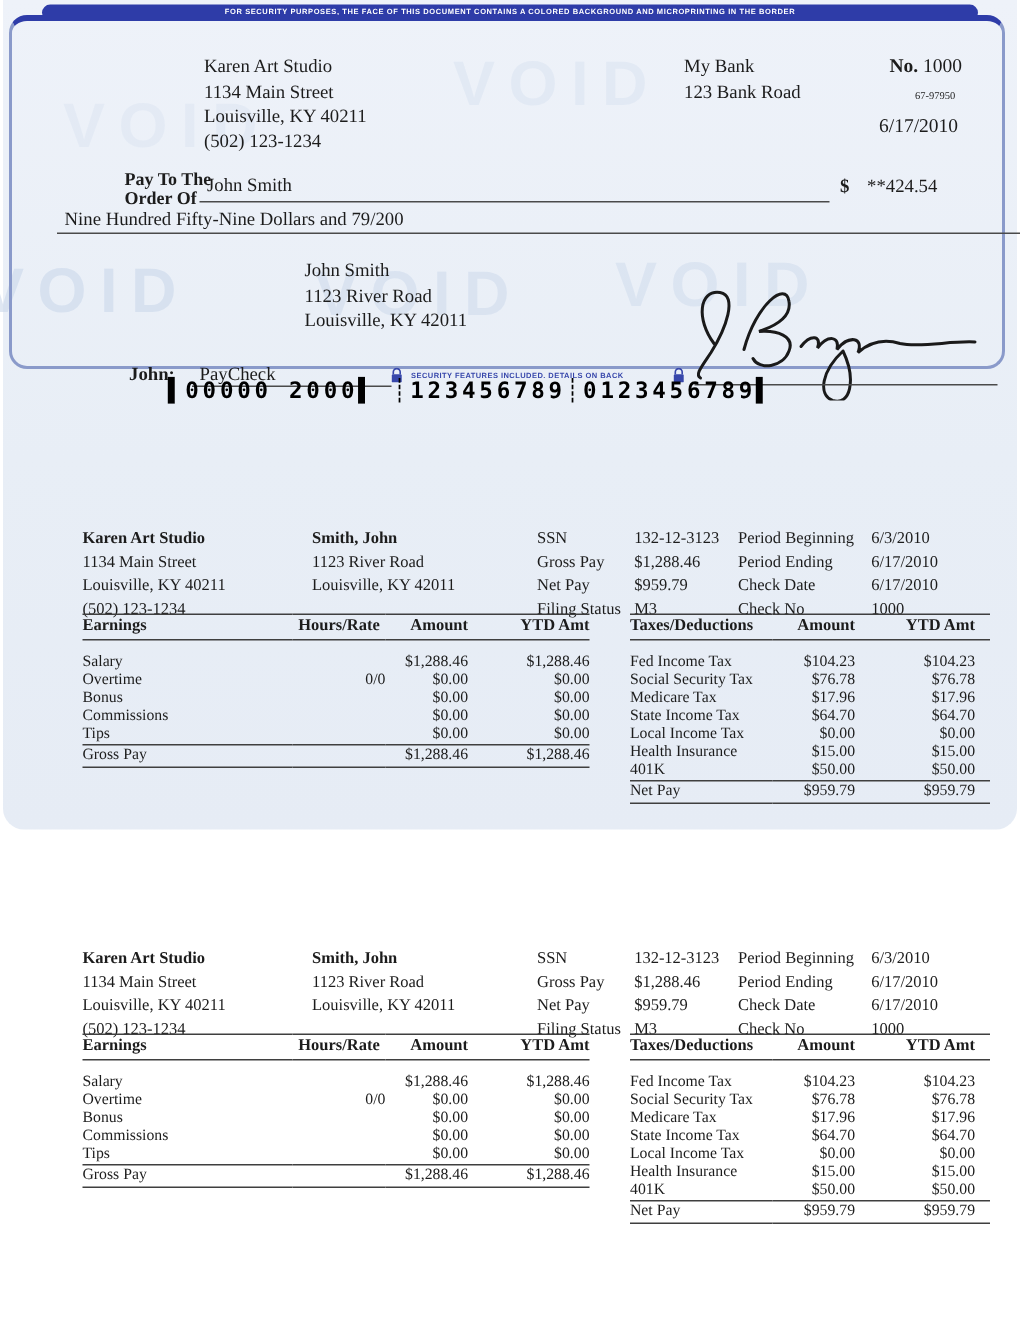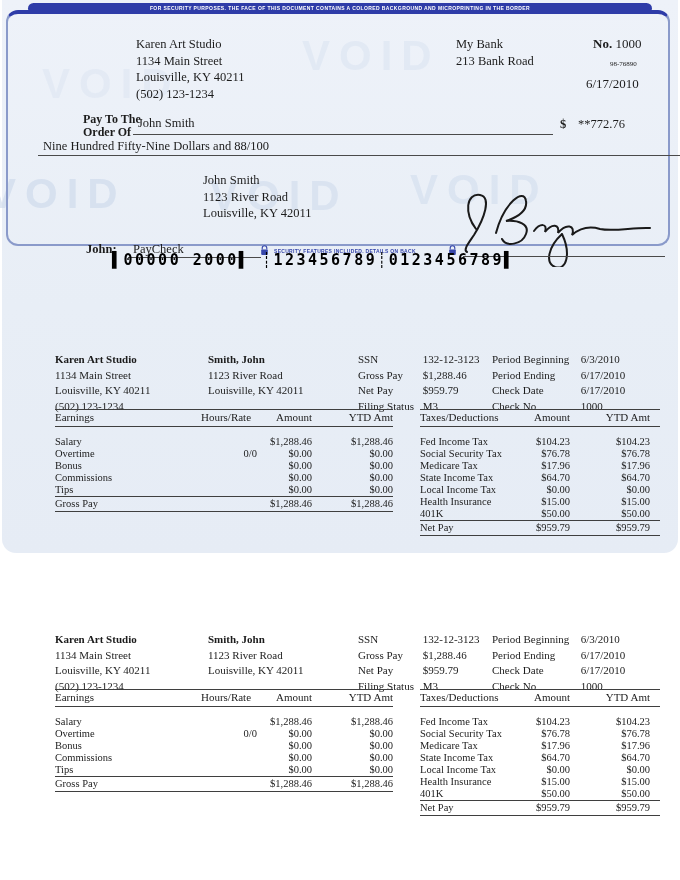--- a/index.html
+++ b/index.html
@@ -77,21 +77,21 @@
   .s-det  { left:358px; }
   .s-per  { left:492px; }
   .bold { font-weight:bold; }
   .kv .lbl { display:inline-block; }
   .s-det .lbl { width:62px; }
   .s-per .lbl { width:86px; }
   table { border-collapse:collapse; table-layout:fixed; font-family:"Liberation Serif", serif; }
   .e-table { position:absolute; left:55px;  top:57px; width:338px; }
   .t-table { position:absolute; left:420px; top:57px; width:240px; }
   thead th {
-    font-weight:normal; font-size:11px; padding:1px 0 3px;
+    font-weight:bold; font-size:11px; padding:1px 0 3px;
     border-top:1.5px solid #3f3f3f; border-bottom:1.5px solid #3f3f3f;
   }
   td { font-size:10.5px; height:12px; line-height:12px; padding:0; }
   tr.spacer td { height:9px; border:none; }
   tr.total td {
     border-top:1px solid #3f3f3f; border-bottom:1.5px solid #3f3f3f;
     height:14px; line-height:14px;
   }
   .al { text-align:left; } .ac { text-align:center; } .ar { text-align:right; }
   .e-table td.c2 { text-align:right; }
@@ -116,40 +116,40 @@
 
     <div class="abs blk employer">
       <div>Karen Art Studio</div>
       <div>1134 Main Street</div>
       <div>Louisville, KY 40211</div>
       <div>(502) 123-1234</div>
     </div>
 
     <div class="abs blk bank">
       <div>My Bank</div>
-      <div>213 Bank Road</div>
+      <div>123 Bank Road</div>
     </div>
 
     <div class="abs checkno">
       <b>No.</b>
       <span>1000</span>
     </div>
-    <div class="abs fraction">98-76890</div>
+    <div class="abs fraction">67-97950</div>
     <div class="abs date">6/17/2010</div>
 
     <div class="abs payto">
       <div>Pay To The</div>
       <div>Order Of</div>
     </div>
     <div class="abs payee">John Smith</div>
     <div class="rule rule-payee"></div>
     <div class="abs cur">$</div>
-    <div class="abs amt">**772.76</div>
-
-    <div class="abs words">Nine Hundred Fifty-Nine Dollars and 88/100</div>
+    <div class="abs amt">**424.54</div>
+
+    <div class="abs words">Nine Hundred Fifty-Nine Dollars and 79/200</div>
     <div class="rule rule-words"></div>
 
     <div class="abs blk recipient">
       <div>John Smith</div>
       <div>1123 River Road</div>
       <div>Louisville, KY 42011</div>
     </div>
 
     <svg class="sig" width="235" height="90" viewBox="0 0 235 90">
       <g fill="none" stroke="#1a1a1a" stroke-width="2" stroke-linecap="round">

